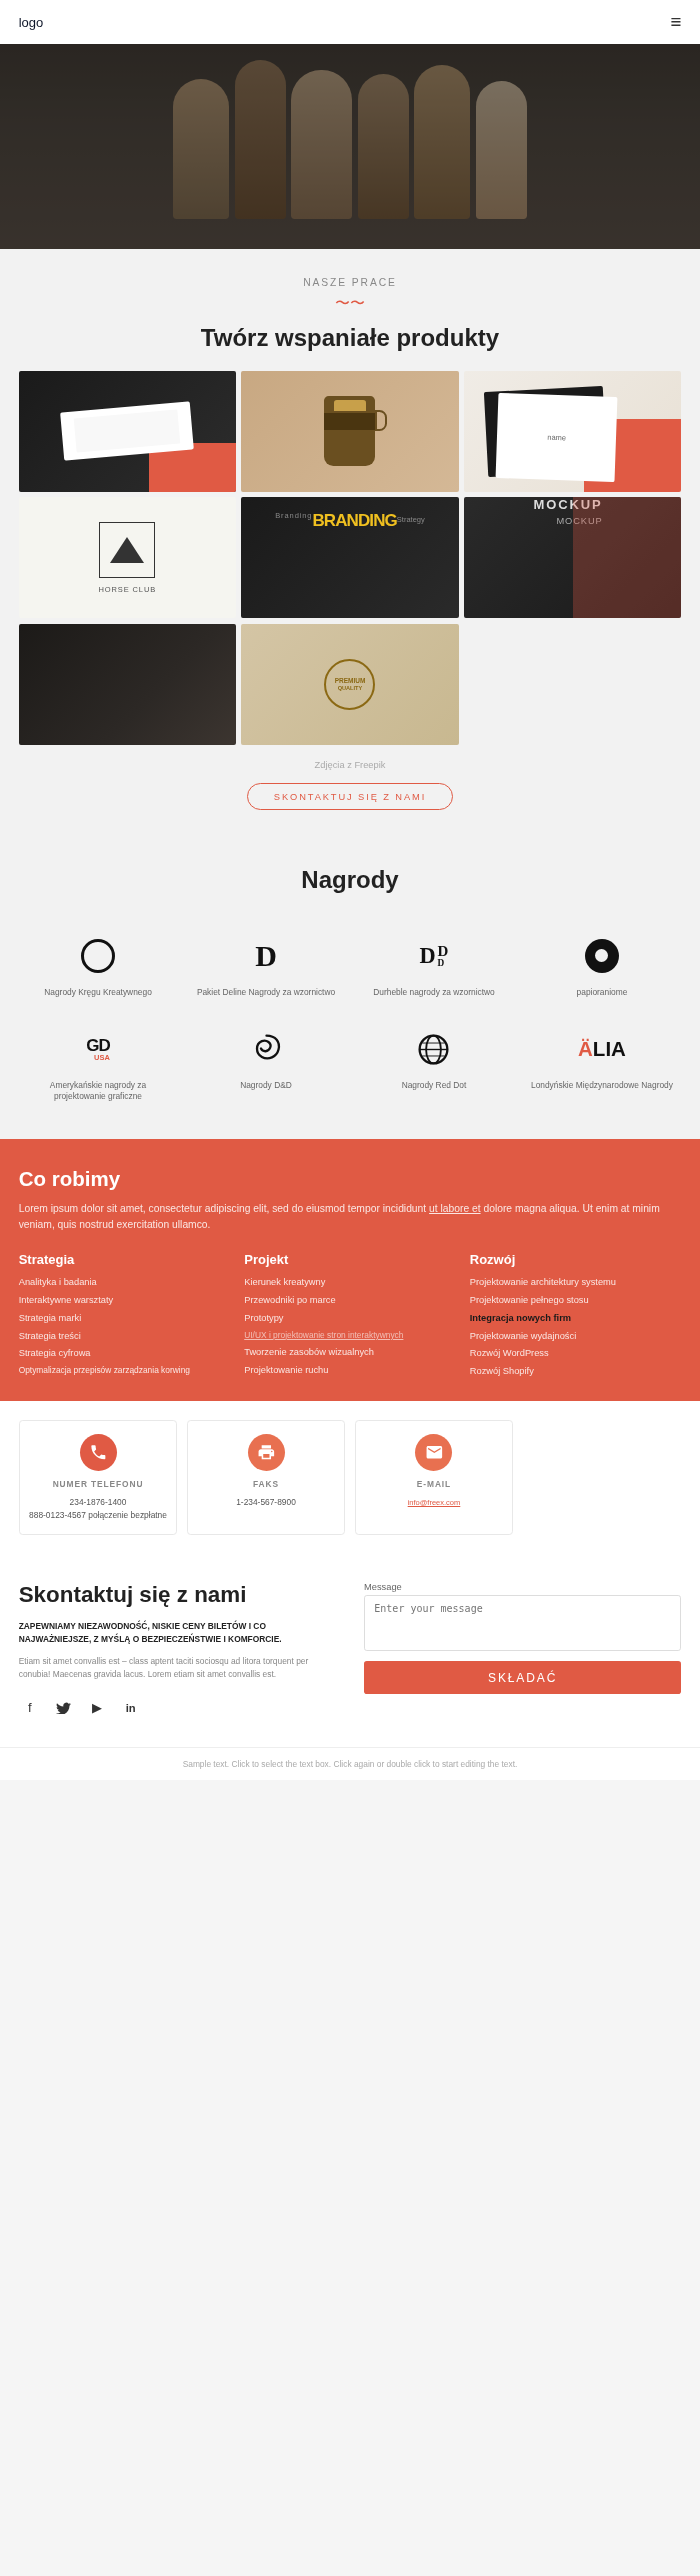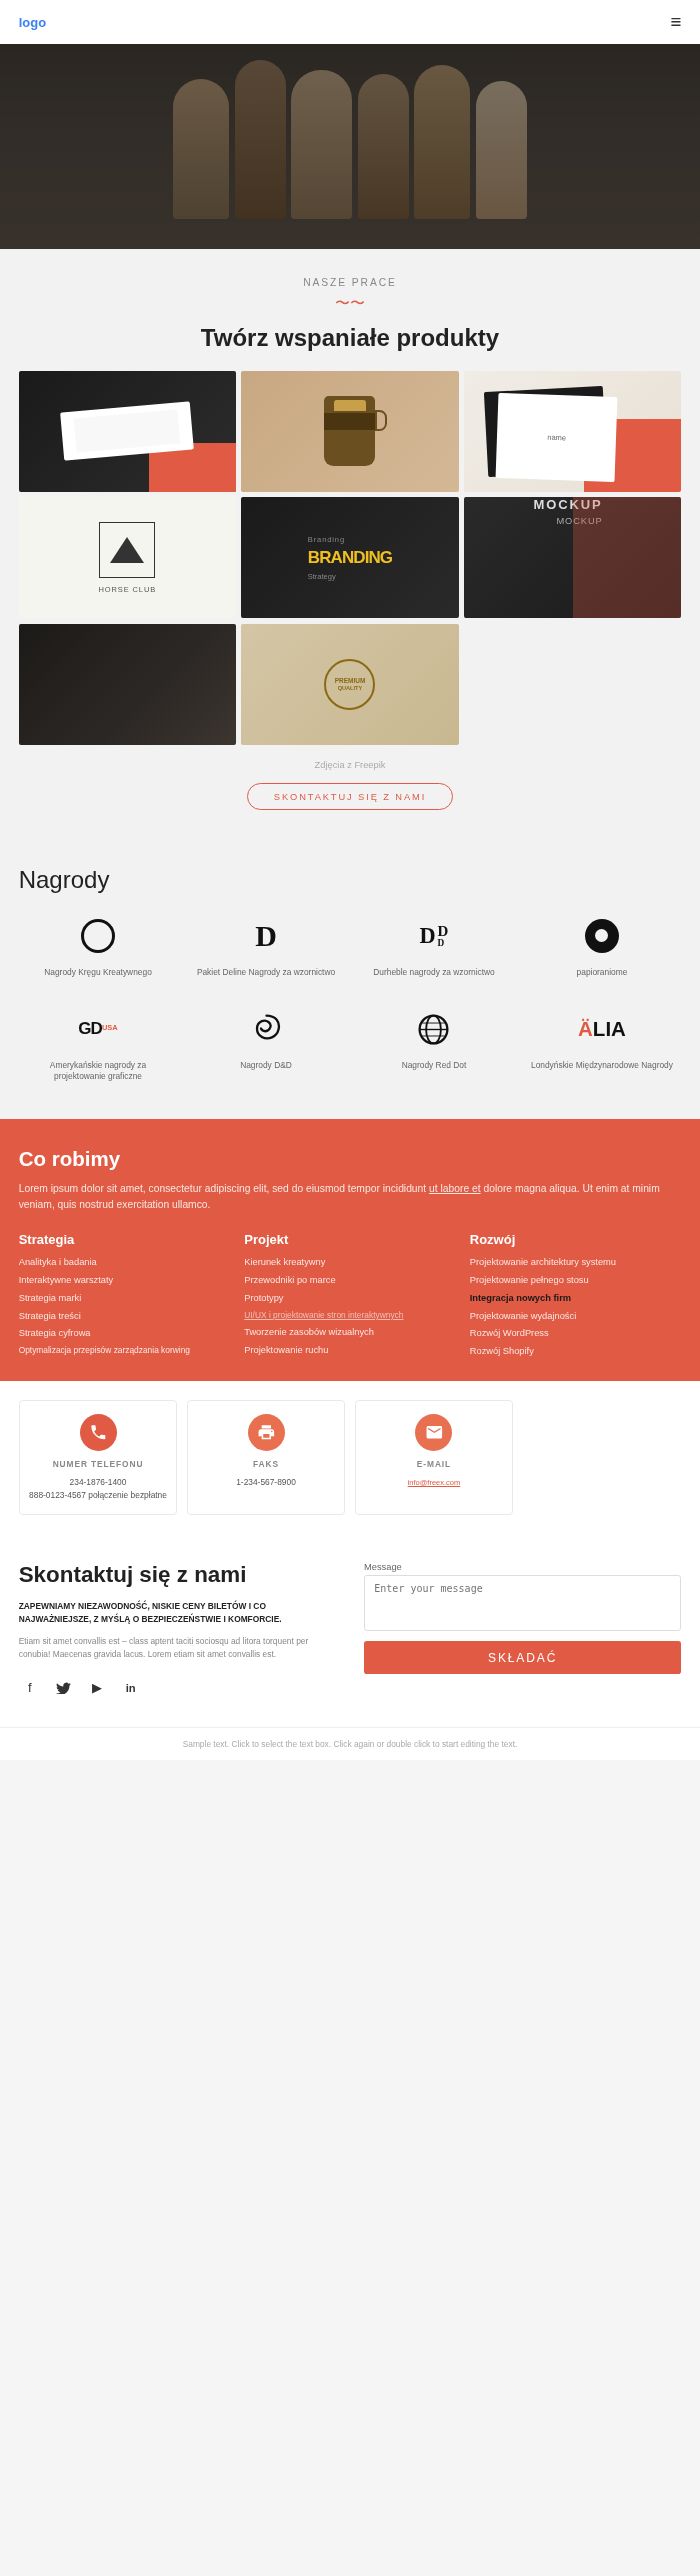--- a/index.html
+++ b/index.html
@@ -3,21 +3,21 @@
   <meta charset="utf-8">
   <style>
     * { box-sizing: border-box; margin: 0; padding: 0; }
     body { font-family: Arial, sans-serif; background: #f5f5f5; width: 700px; overflow-x: hidden; }
 
     
     .header {
       display: flex; justify-content: space-between; align-items: center;
       padding: 11.2px 18.7px; background: #fff;
     }
-    .logo { font-size: 13px; color: #3b82f6; font-weight: bold; }
+    .logo { font-size: 13px; color: #0f172a; font-weight: normal; }
     .hamburger { font-size: 18.7px; color: #333; cursor: pointer; }
     
     .hero-img {
       width: 700px; height: 205px;
       background: linear-gradient(180deg, #3a3633 0%, #4a4440 40%, #5a504a 100%);
       position: relative;
       display: flex; align-items: center; justify-content: center;
     }
 
     
@@ -81,21 +81,21 @@
       display: inline-block; padding: 7.5px 26px;
       border: 1.4px solid #e05a44; color: #e05a44;
       border-radius: 18.7px; font-size: 9.3px; letter-spacing: 1.9px; text-transform: uppercase;
       cursor: pointer; background: transparent;
     }
 
     
     .awards-section {
       background: #f2f2f2; padding: 28px 18.7px 18.7px;
     }
-    .awards-title { font-size: 24px; font-weight: normal; color: #222; margin-bottom: 9px; }
+    .awards-title { text-align: center; font-size: 24px; font-weight: bold; color: #222; margin-bottom: 29px; }
     .awards-grid {
       display: grid; grid-template-columns: repeat(4, 1fr); gap: 9.3px; margin-bottom: 9.3px;
     }
     .award-item {
       display: flex; flex-direction: column; align-items: center; gap: 7.5px; padding: 9.3px 4.7px;
     }
     .award-icon {
       width: 47px; height: 47px; display: flex; align-items: center; justify-content: center;
     }
     .award-label { font-size: 8.4px; color: #666; text-align: center; line-height: 1.3; }
@@ -238,21 +238,21 @@
     <div class="portfolio-item pi-4">
       <div style="display:flex;flex-direction:column;align-items:center;justify-content:center;height:100%;gap:7.5px;">
         <div style="width:56px;height:56px;border:1.9px solid #333;display:flex;align-items:center;justify-content:center;">
           <div style="width:0;height:0;border-left:17px solid transparent;border-right:17px solid transparent;border-bottom:26px solid #333;"></div>
         </div>
         <div style="font-size:7.5px;color:#555;letter-spacing:0.9px;">HORSE CLUB</div>
       </div>
     </div>
 
     <div class="portfolio-item pi-5">
-      <div style="display:flex;flex-direction:column;align-items:flex-start;justify-content:center;height:100%;padding:14px;">
+      <div style="display:flex;flex-direction:row;align-items:flex-start;justify-content:center;height:100%;padding:14px;">
         <div style="font-size:7.5px;color:#888;margin-bottom:3.7px;letter-spacing:0.9px;">Branding</div>
         <div class="branding-text">BRANDING</div>
         <div style="font-size:7.5px;color:#888;margin-top:3.7px;">Strategy</div>
       </div>
     </div>
 
     <div class="portfolio-item pi-6">
       <div style="display:flex;align-items:flex-start;justify-content:center;height:100%;">
         <div style="text-align:right;padding-right:9.3px;">
           <div class="mockup-text">MOCKUP</div>
@@ -321,21 +321,21 @@
       <div class="award-icon">
         <div class="icon-dot-circle">
           <div class="icon-dot-inner"></div>
         </div>
       </div>
       <div class="award-label">papioraniome</div>
     </div>
 
     <div class="award-item">
       <div class="award-icon">
-        <div style="display:flex;align-items:center;">
+        <div style="display:flex;flex-direction:column;align-items:flex-end;">
           <div class="icon-gd">GD</div>
           <div class="icon-gd-sub">USA</div>
         </div>
       </div>
       <div class="award-label">Amerykańskie nagrody za projektowanie graficzne</div>
     </div>
 
     <div class="award-item">
       <div class="award-icon">
         <svg width="37" height="37" viewBox="0 0 40 40">

